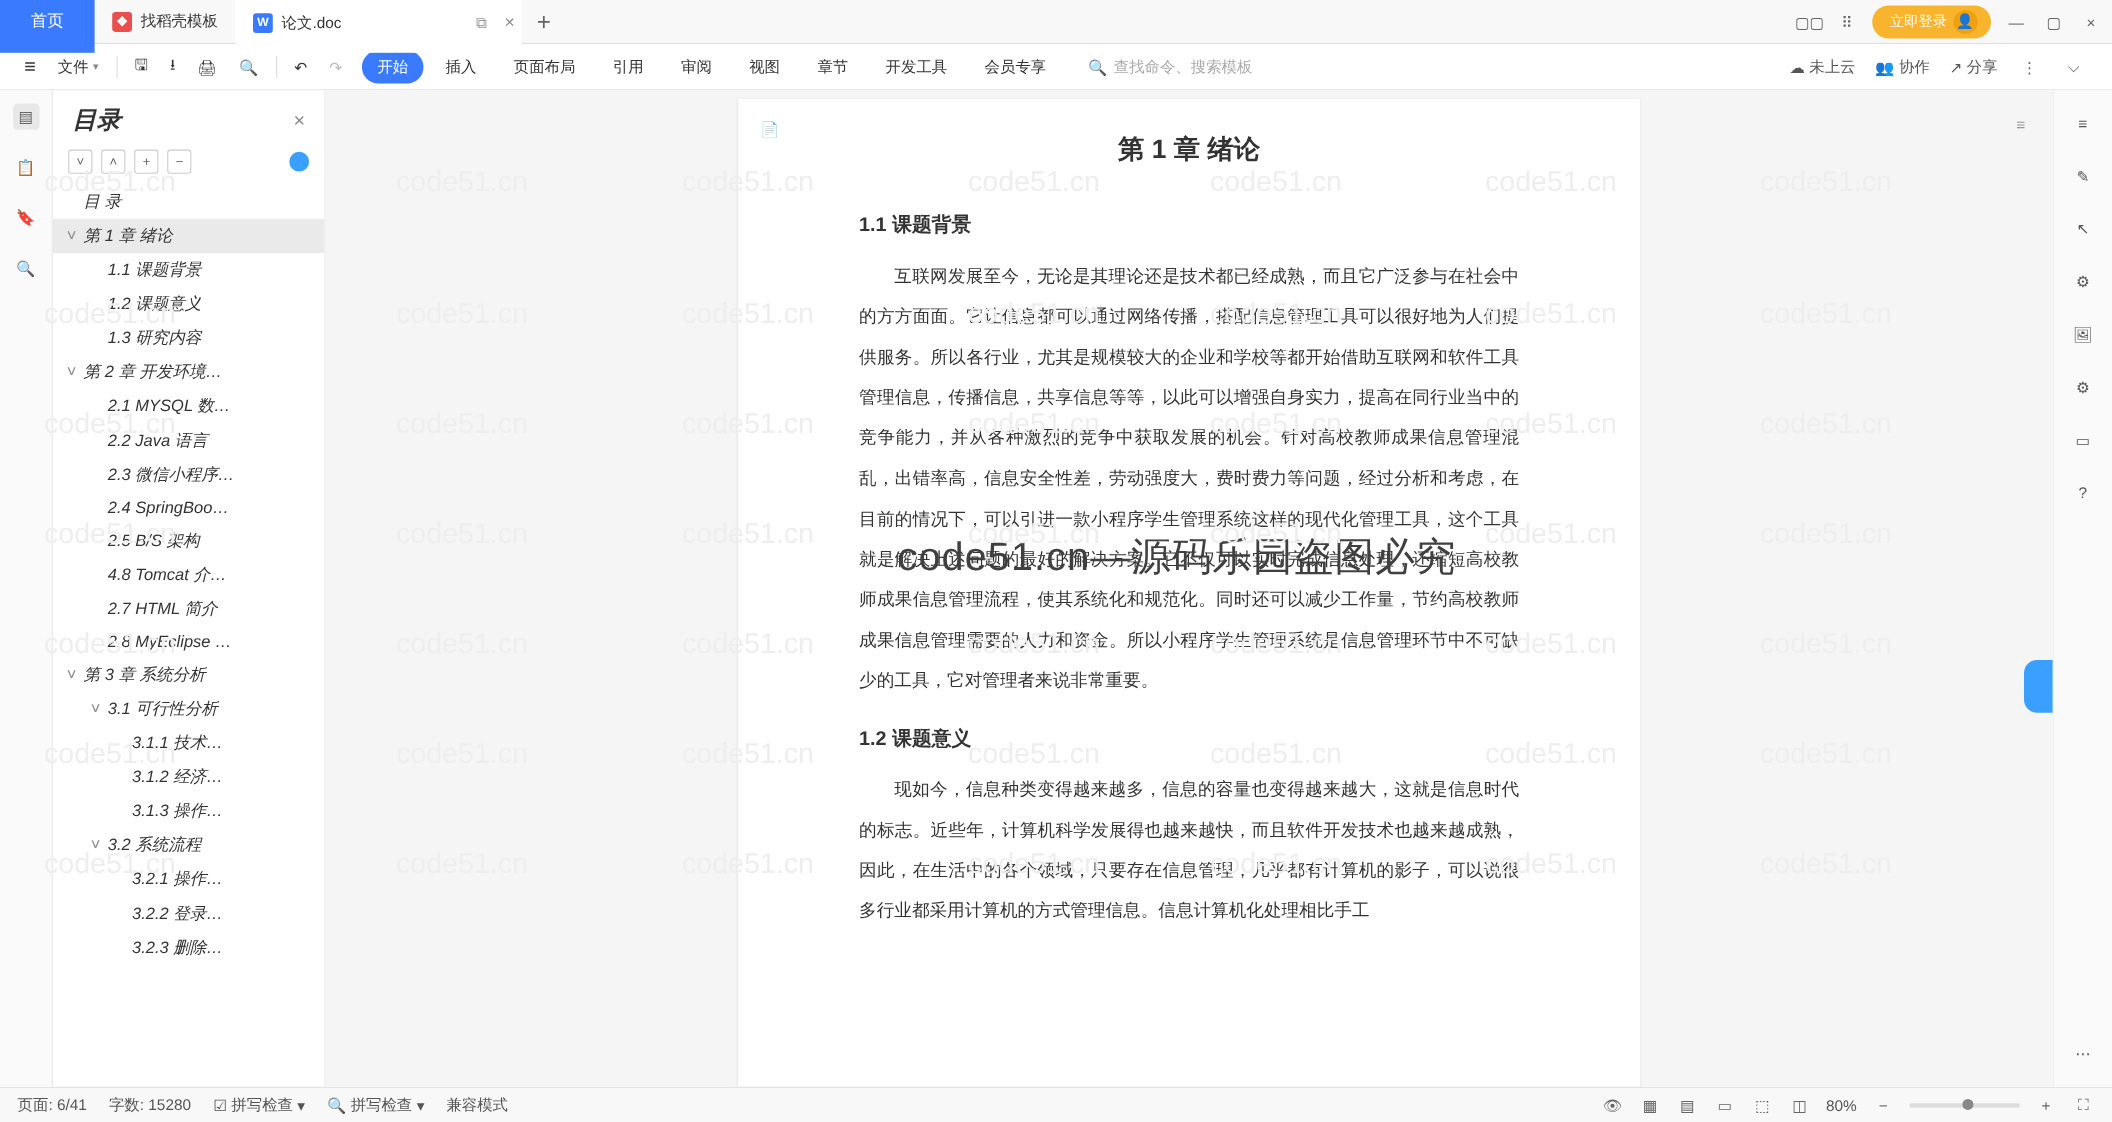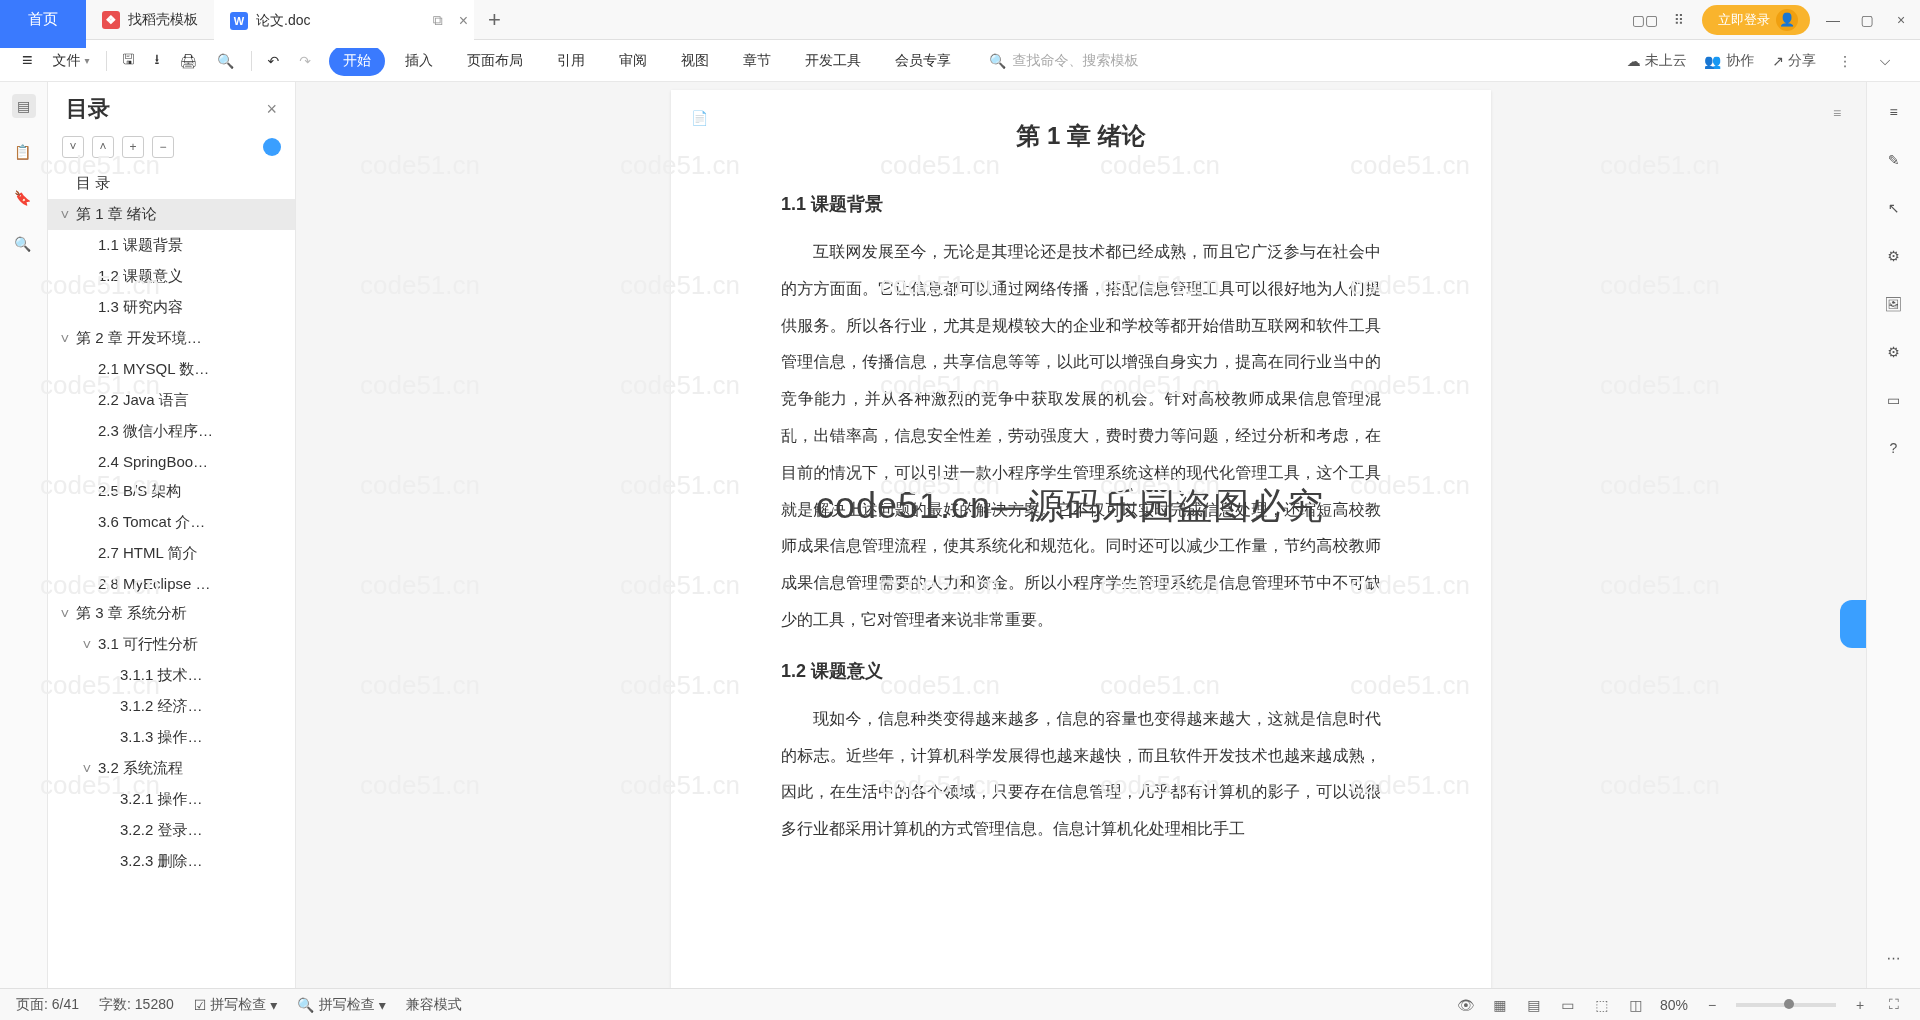--- a/index.html
+++ b/index.html
@@ -24,21 +24,21 @@
 .ribbon { display:flex; align-items:center; gap:6px; margin-left:6px; }
 .rb-tab { padding:6px 14px; cursor:pointer; font-size:14px; }
 .rb-tab.active { background:#3a7afe; color:#fff; border-radius:16px; }
 .search-cmd { color:#aaa; font-size:14px; margin-left:20px; display:flex; align-items:center; gap:6px; }
 .tb-right2 { margin-left:auto; display:flex; align-items:center; gap:18px; padding-right:10px; }
 .tb-lbl { display:flex; align-items:center; gap:4px; color:#555; font-size:14px; }
 .main { display:flex; height:calc(100% - 82px - 32px); }
 .leftbar { width:48px; background:#fafafa; border-right:1px solid #e8e8e8; display:flex; flex-direction:column; align-items:center; padding-top:12px; gap:22px; }
 .lb-ic { width:24px; height:24px; display:flex; align-items:center; justify-content:center; color:#666; cursor:pointer; }
 .lb-ic.active { background:#e8e8e8; border-radius:4px; }
-.outline { width:248px; border-right:1px solid #e8e8e8; display:flex; flex-direction:column; overflow:hidden; }
+.outline { width:248px; border-right:1px solid #e8e8e8; display:flex; flex-direction:column; overflow:hidden;font-style:italic; }
 .ol-head { display:flex; align-items:center; padding:12px 18px 8px; gap:10px; }
 .ol-title { font-size:22px; font-weight:bold; flex:1; }
 .ol-close { color:#888; font-size:18px; }
 .ol-ctrl { display:flex; align-items:center; padding:4px 14px 10px; gap:8px; }
 .ol-cbtn { width:22px; height:22px; border:1px solid #ccc; border-radius:3px; display:flex; align-items:center; justify-content:center; color:#666; font-size:12px; cursor:pointer; }
 .ol-sync { margin-left:auto; width:18px; height:18px; background:#3a9fff; border-radius:50%; }
 .ol-tree { flex:1; overflow-y:auto; font-size:15px; }
 .ol-item { padding:6px 12px; display:flex; align-items:center; cursor:pointer; white-space:nowrap; overflow:hidden; text-overflow:ellipsis; }
 .ol-item.sel { background:#eaeaea; }
 .ol-exp { width:14px; text-align:center; color:#888; margin-right:4px; }
@@ -190,21 +190,21 @@
         <div class="ol-item" style="padding-left: 32px;">
           <span class="ol-exp"></span>
           <span>2.4 SpringBoo…</span>
         </div>
         <div class="ol-item" style="padding-left: 32px;">
           <span class="ol-exp"></span>
           <span>2.5 B/S 架构</span>
         </div>
         <div class="ol-item" style="padding-left: 32px;">
           <span class="ol-exp"></span>
-          <span>3.6 Tomcat   介…</span>
+          <span>4.8 Tomcat   介…</span>
         </div>
         <div class="ol-item" style="padding-left: 32px;">
           <span class="ol-exp"></span>
           <span>2.7 HTML 简介</span>
         </div>
         <div class="ol-item" style="padding-left: 32px;">
           <span class="ol-exp"></span>
           <span>2.8 MyEclipse …</span>
         </div>
         <div class="ol-item" style="padding-left: 10px;">

